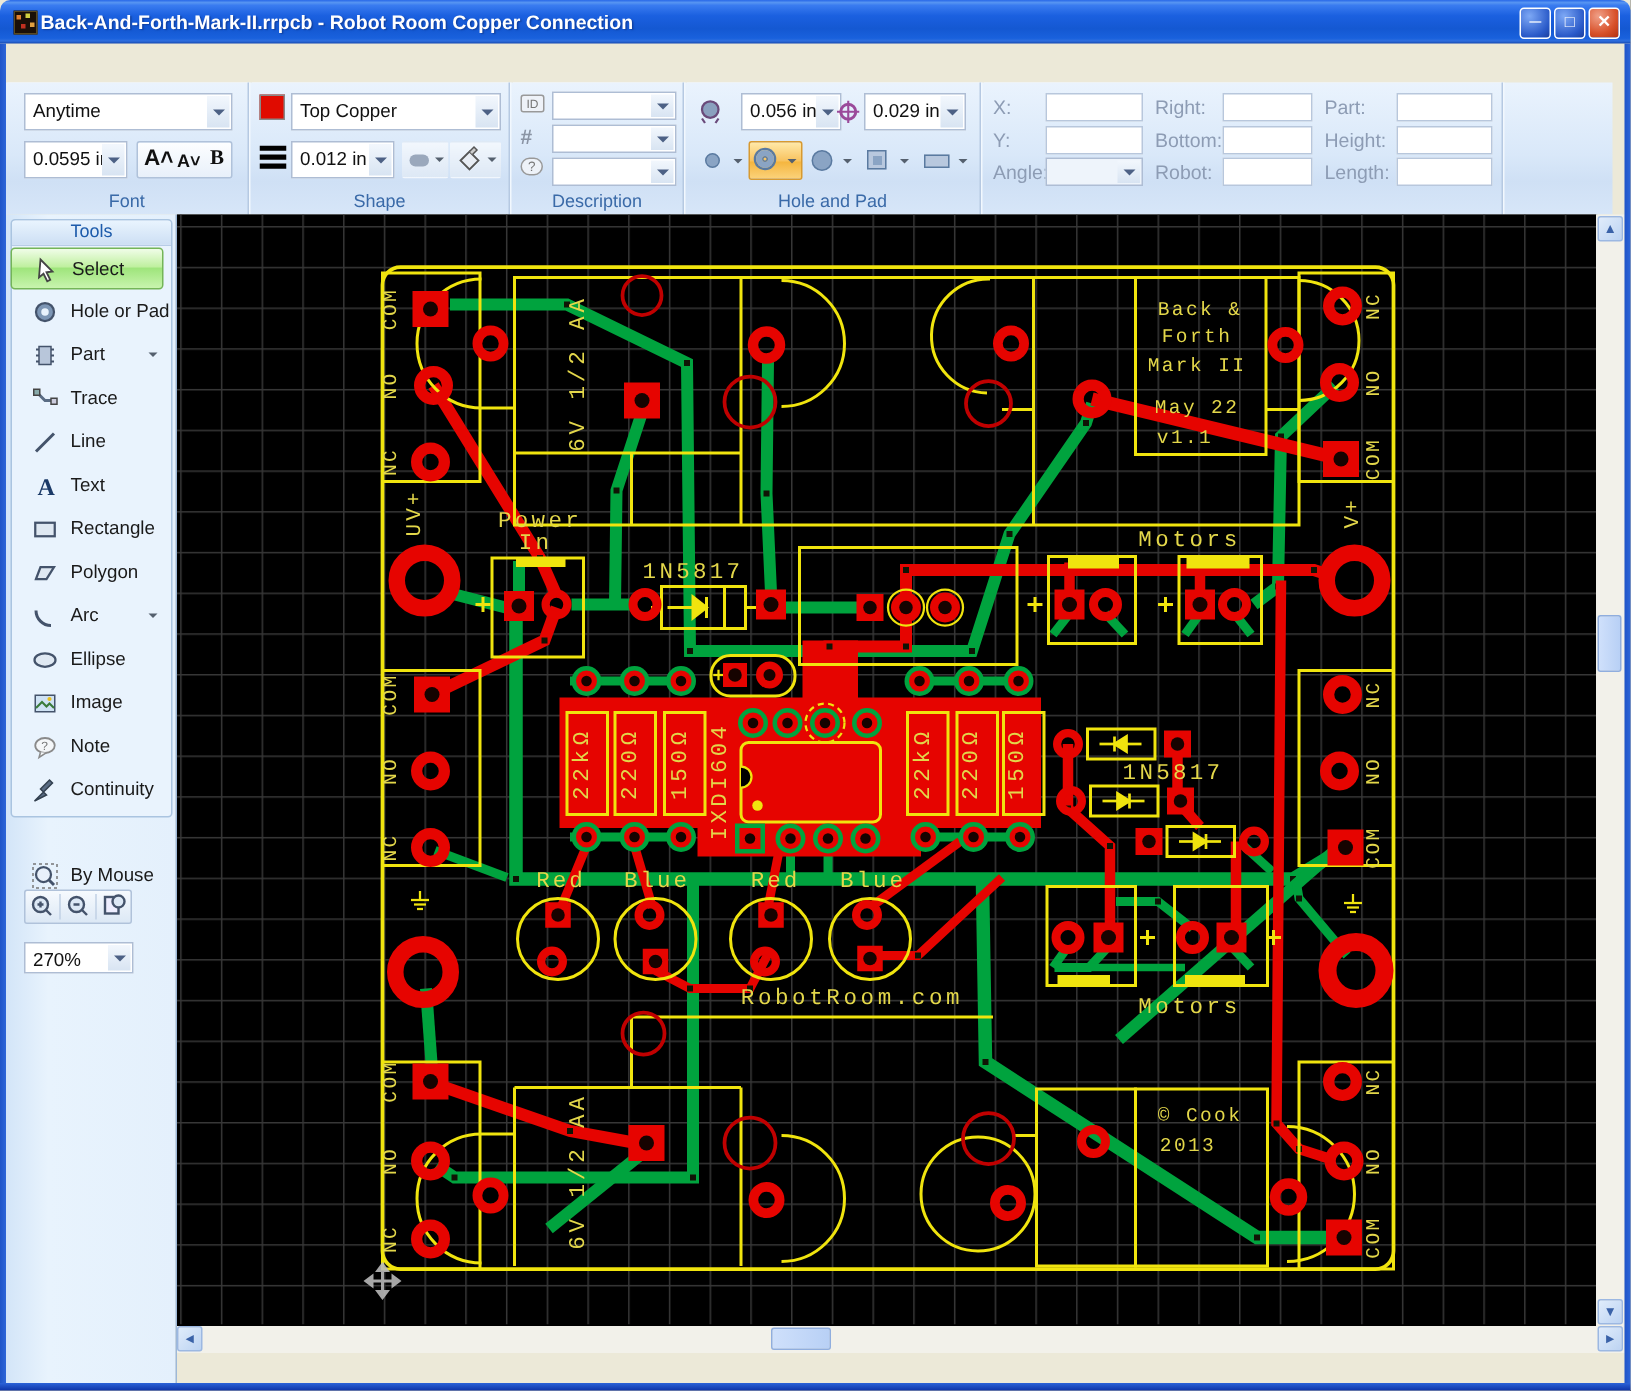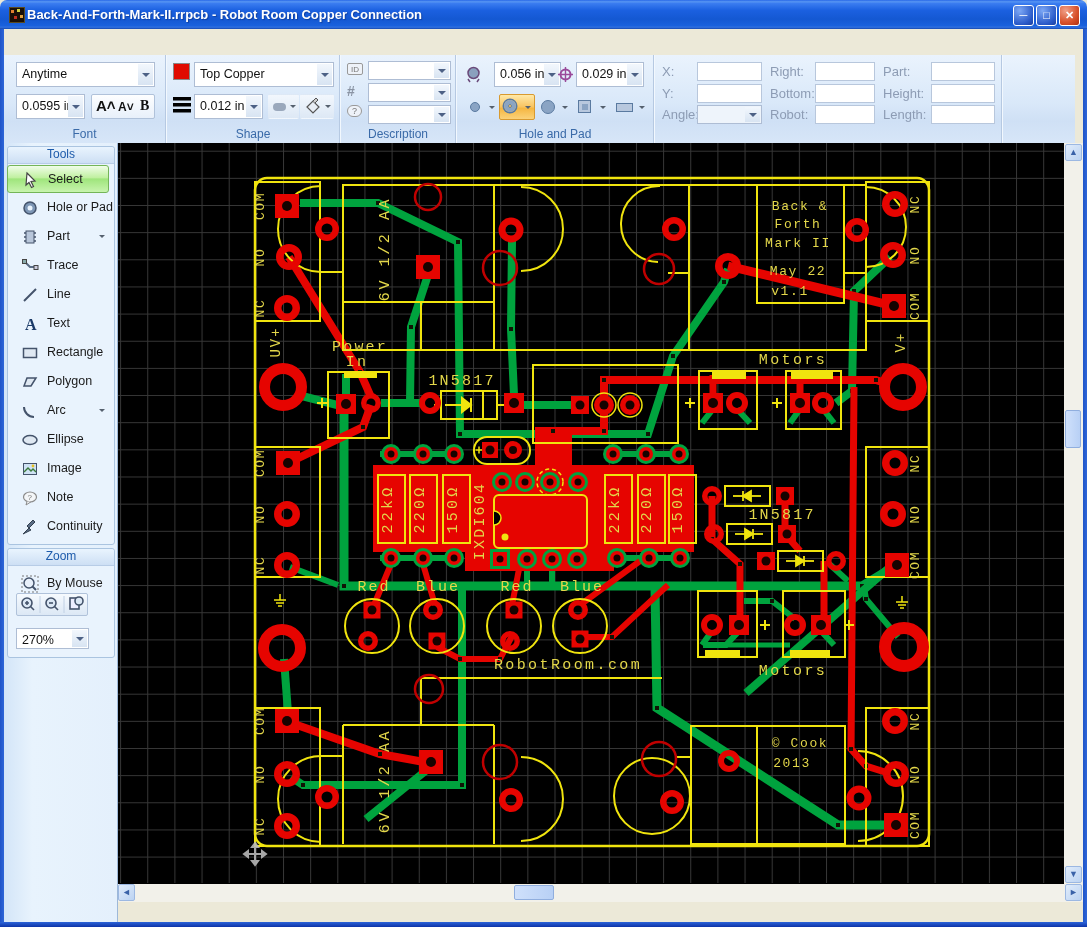--- a/index.html
+++ b/index.html
@@ -288,23 +288,20 @@
             <path d="M6,12.5 L5,16 L10,12.8" fill="#f4f6f8" stroke="#8a8a8a"></path>
             <text x="6.5" y="11" font-size="8" fill="#777">?</text>
           </svg></span>
         <span class="lab">Note</span>
       </div>
       <div class="titem" style="top:370px">
         <span class="ico"><svg width="18" height="18">
             <path d="M2,16 L8,10 L6,8 L12,2 L14,4 L8,10 L10,12 Z" fill="#5a6c84" stroke="#33404f"></path>
           </svg></span>
         <span class="lab">Continuity</span>
-      </div>
-      <div class="panel" style="top:405px;height:110px">
-        <div class="phead">Zoom</div>
       </div>
       <div class="titem" style="top:427px">
         <span class="ico"><svg width="19" height="19">
             <rect x="1" y="1" width="16" height="16" fill="none" stroke="#777" stroke-dasharray="2,2"></rect>
             <circle cx="8" cy="8" r="5" fill="#e8f0fa" stroke="#44536b" stroke-width="1.5"></circle>
             <line x1="11.5" y1="11.5" x2="15" y2="15" stroke="#44536b" stroke-width="2"></line>
           </svg></span>
         <span class="lab" style="left:40px">By Mouse</span>
       </div>
       <div class="tbbtn" style="left:12px;top:450px;width:72px;height:23px;border-color:#b0c2da;background:linear-gradient(180deg,#f6fafe,#dce8f5)"><svg width="70" height="21">

